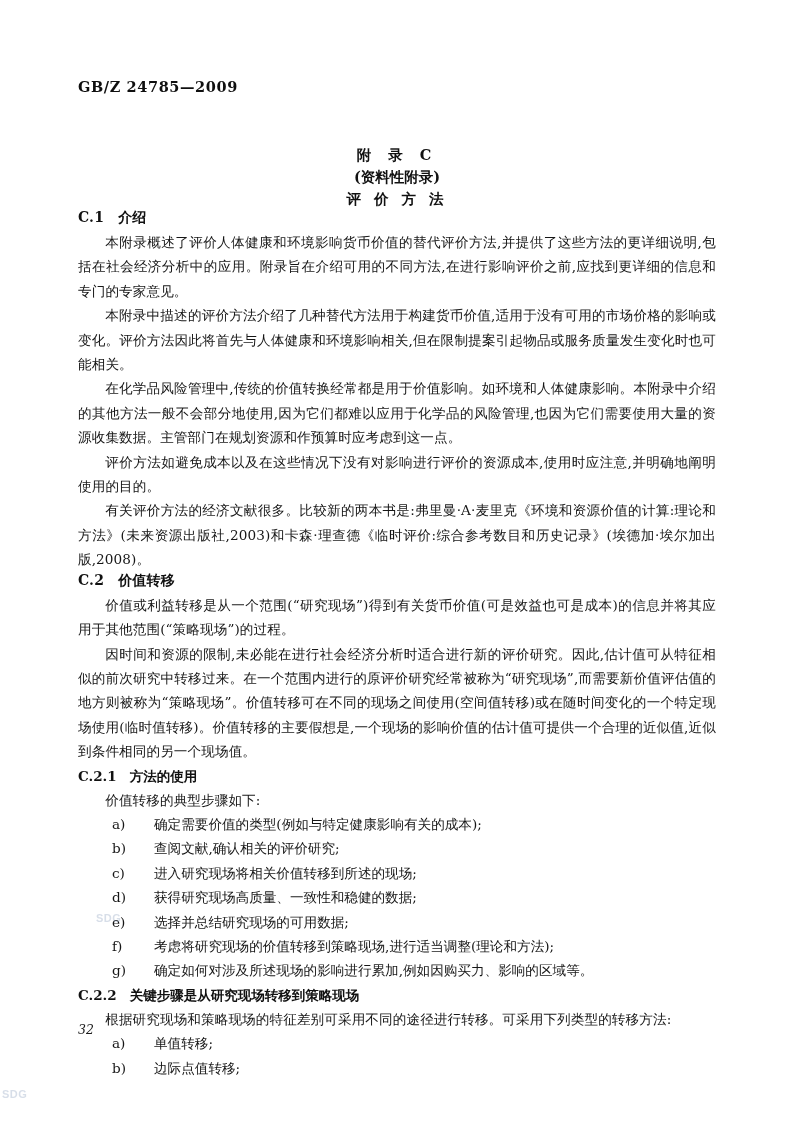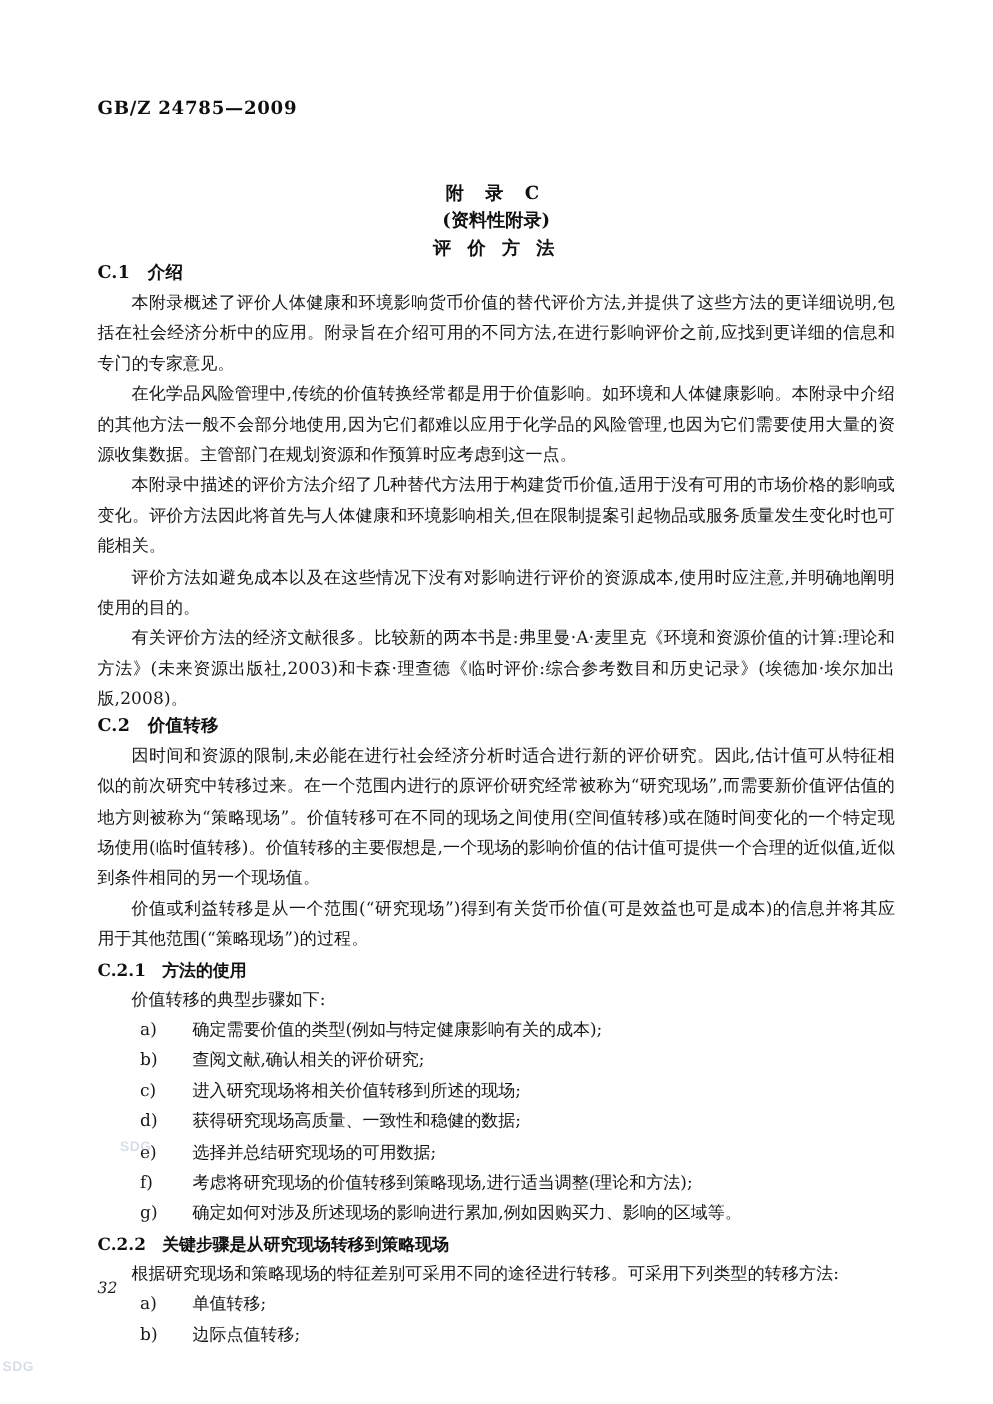--- a/index.html
+++ b/index.html
@@ -136,30 +136,30 @@
     <div class="annex-title">
       <div class="line1">附 录 C</div>
       <div class="line2">(资料性附录)</div>
       <div class="line3">评 价 方 法</div>
     </div>
 
     <div class="sec-head">
       <span class="num">C.1</span><span>介绍</span>
     </div>
     <p class="para">本附录概述了评价人体健康和环境影响货币价值的替代评价方法,并提供了这些方法的更详细说明,包括在社会经济分析中的应用。附录旨在介绍可用的不同方法,在进行影响评价之前,应找到更详细的信息和专门的专家意见。</p>
+    <p class="para">本附录中描述的评价方法介绍了几种替代方法用于构建货币价值,适用于没有可用的市场价格的影响或变化。评价方法因此将首先与人体健康和环境影响相关,但在限制提案引起物品或服务质量发生变化时也可能相关。</p>
     <p class="para">在化学品风险管理中,传统的价值转换经常都是用于价值影响。如环境和人体健康影响。本附录中介绍的其他方法一般不会部分地使用,因为它们都难以应用于化学品的风险管理,也因为它们需要使用大量的资源收集数据。主管部门在规划资源和作预算时应考虑到这一点。</p>
-    <p class="para">本附录中描述的评价方法介绍了几种替代方法用于构建货币价值,适用于没有可用的市场价格的影响或变化。评价方法因此将首先与人体健康和环境影响相关,但在限制提案引起物品或服务质量发生变化时也可能相关。</p>
     <p class="para">评价方法如避免成本以及在这些情况下没有对影响进行评价的资源成本,使用时应注意,并明确地阐明使用的目的。</p>
     <p class="para">有关评价方法的经济文献很多。比较新的两本书是:弗里曼·A·麦里克《环境和资源价值的计算:理论和方法》(未来资源出版社,2003)和卡森·理查德《临时评价:综合参考数目和历史记录》(埃德加·埃尔加出版,2008)。</p>
 
     <div class="sec-head">
       <span class="num">C.2</span><span>价值转移</span>
     </div>
+    <p class="para">价值或利益转移是从一个范围(“研究现场”)得到有关货币价值(可是效益也可是成本)的信息并将其应用于其他范围(“策略现场”)的过程。</p>
     <p class="para">因时间和资源的限制,未必能在进行社会经济分析时适合进行新的评价研究。因此,估计值可从特征相似的前次研究中转移过来。在一个范围内进行的原评价研究经常被称为“研究现场”,而需要新价值评估值的地方则被称为“策略现场”。价值转移可在不同的现场之间使用(空间值转移)或在随时间变化的一个特定现场使用(临时值转移)。价值转移的主要假想是,一个现场的影响价值的估计值可提供一个合理的近似值,近似到条件相同的另一个现场值。</p>
-    <p class="para">价值或利益转移是从一个范围(“研究现场”)得到有关货币价值(可是效益也可是成本)的信息并将其应用于其他范围(“策略现场”)的过程。</p>
 
     <div class="subsec-head">
       <span class="num">C.2.1</span><span>方法的使用</span>
     </div>
     <p class="para">价值转移的典型步骤如下:</p>
     <ul class="alpha-list">
       <li>
           <span class="marker">a)</span>
           <span class="itemtext">确定需要价值的类型(例如与特定健康影响有关的成本);</span>
         </li>

